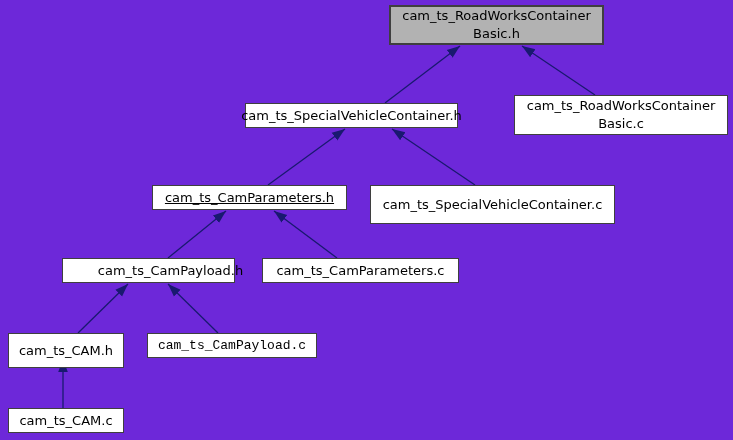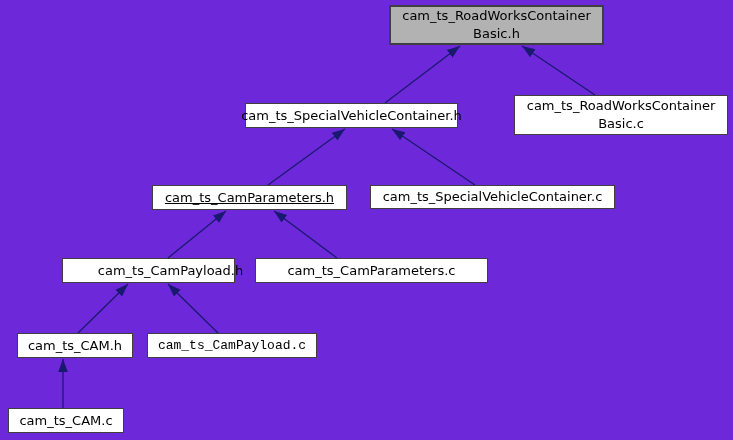--- a/index.html
+++ b/index.html
@@ -66,20 +66,20 @@
         <line x1="63" y1="408" x2="63" y2="359" stroke="#191970" stroke-width="1.3" marker-end="url(#arrowhead)"></line>
       </g>
   </svg>
   <div id="node-layer">
       <div class="node highlighted" style="left: 389px; top: 5px; width: 215px; height: 40px; background: rgb(178, 178, 178); border-color: rgb(63, 63, 63);">cam_ts_RoadWorksContainer
 Basic.h</div>
       <div class="node" style="left: 245px; top: 103px; width: 213px; height: 25px; background: rgb(255, 255, 255); border-color: rgb(63, 63, 63);">cam_ts_SpecialVehicleContainer.h</div>
       <div class="node" style="left: 514px; top: 95px; width: 214px; height: 40px; background: rgb(255, 255, 255); border-color: rgb(63, 63, 63);">cam_ts_RoadWorksContainer
 Basic.c</div>
       <div class="node" style="left: 152px; top: 185px; width: 195px; height: 25px; background: rgb(255, 255, 255); border-color: rgb(63, 63, 63); text-decoration: underline;">cam_ts_CamParameters.h</div>
-      <div class="node" style="left: 370px; top: 185px; width: 245px; height: 24px; background: rgb(255, 255, 255); border-color: rgb(63, 63, 63);">cam_ts_SpecialVehicleContainer.c</div>
+      <div class="node" style="left: 370px; top: 185px; width: 245px; height: 39px; background: rgb(255, 255, 255); border-color: rgb(63, 63, 63);">cam_ts_SpecialVehicleContainer.c</div>
       <div class="node" style="left: 62px; top: 258px; width: 173px; height: 25px; background: rgb(255, 255, 255); border-color: rgb(63, 63, 63); padding-left: 44px;">cam_ts_CamPayload.h</div>
-      <div class="node" style="left: 255px; top: 258px; width: 233px; height: 25px; background: rgb(255, 255, 255); border-color: rgb(63, 63, 63);">cam_ts_CamParameters.c</div>
-      <div class="node" style="left: 17px; top: 333px; width: 116px; height: 25px; background: rgb(255, 255, 255); border-color: rgb(63, 63, 63);">cam_ts_CAM.h</div>
+      <div class="node" style="left: 262px; top: 258px; width: 197px; height: 25px; background: rgb(255, 255, 255); border-color: rgb(63, 63, 63);">cam_ts_CamParameters.c</div>
+      <div class="node" style="left: 8px; top: 333px; width: 116px; height: 35px; background: rgb(255, 255, 255); border-color: rgb(63, 63, 63);">cam_ts_CAM.h</div>
       <div class="node" style="left: 147px; top: 333px; width: 170px; height: 25px; background: rgb(255, 255, 255); border-color: rgb(63, 63, 63); font-family: Liberation Mono, monospace;">cam_ts_CamPayload.c</div>
       <div class="node" style="left: 8px; top: 408px; width: 116px; height: 25px; background: rgb(255, 255, 255); border-color: rgb(63, 63, 63);">cam_ts_CAM.c</div>
     </div>
 </div>
 
 </body></html>

